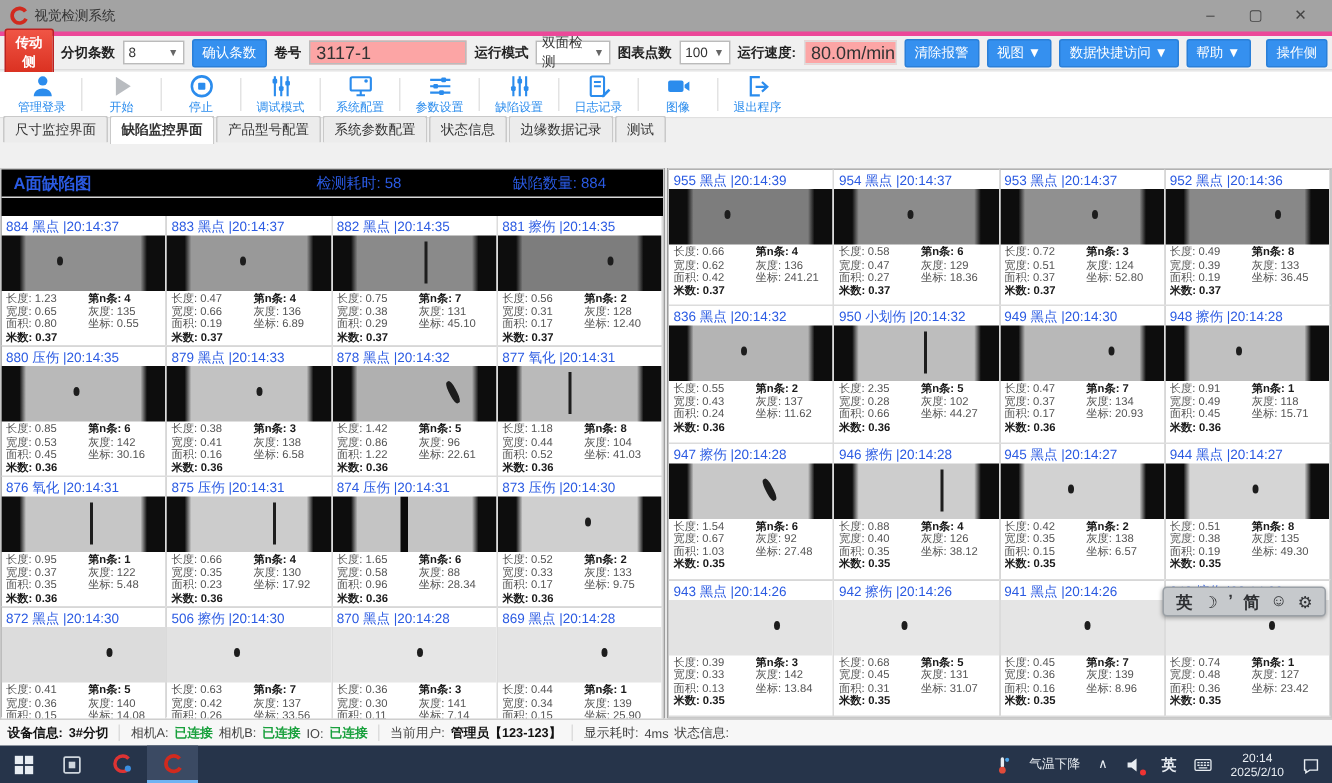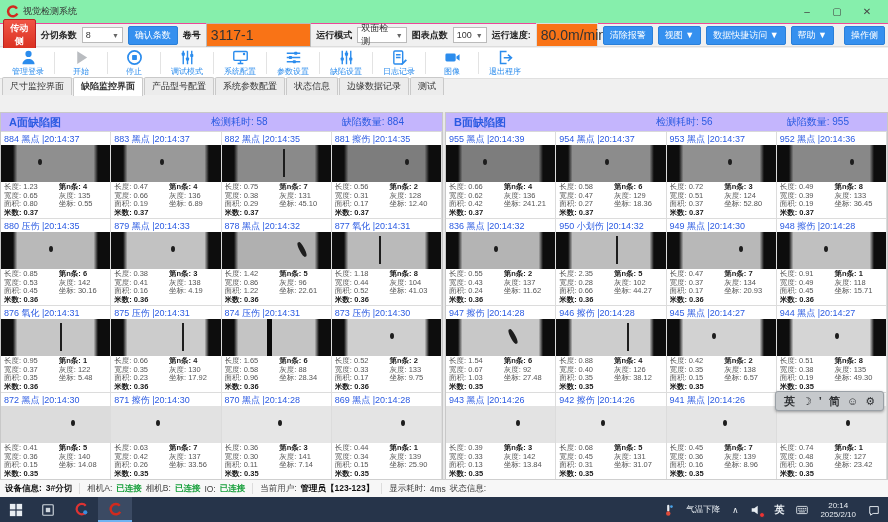--- a/index.html
+++ b/index.html
@@ -1,55 +1,55 @@
 <!DOCTYPE html>
 <html><head>
 <meta charset="utf-8">
 <style>
   * { margin:0; padding:0; box-sizing:border-box; }
   html,body { width:888px; height:522px; overflow:hidden; }
   body { font-family:"Liberation Sans","DejaVu Sans",sans-serif; background:#f0f0f0; position:relative; }
   #app { position:absolute; inset:0; width:888px; height:522px; background:#f0f0f0; }
 
   
-  .titlebar { position:absolute; top:0; left:0; right:0; height:24px; background:#86efac; display:flex; align-items:center; padding:4px 6px; border-bottom:1px solid #ec4899; }
+  .titlebar { position:absolute; top:0; left:0; right:0; height:24px; background:#a3a3a3; display:flex; align-items:center; padding:4px 6px; border-bottom:3px solid #ec4899; }
   .titlebar .logo { width:13px; height:13px; margin-right:4px; }
   .titlebar .title { font-size:9px; color:#333; }
   .win-controls { margin-left:auto; display:flex; }
   .win-btn { width:30px; height:20px; text-align:center; line-height:20px; font-size:10px; color:#444; cursor:default; }
 
   
   .toolbar { position:absolute; top:24px; left:0; right:0; height:23px; background:#f0f0f0; border-bottom:1px solid #ddd; display:flex; align-items:center; gap:5px; padding:0 3px; font-size:9px; }
   .tb-label { color:#222; font-weight:bold; white-space:nowrap; }
   .btn-red { background:linear-gradient(#f05545,#d92f1f); color:#fff; border:1px solid #b22; border-radius:2px; padding:2px 6px; font-size:9px; font-weight:bold; }
   .btn-blue { background:#3590ef; color:#fff; border:1px solid #2a7fd8; border-radius:2px; padding:2px 6px; font-size:9px; white-space:nowrap; }
   .tb-select { background:#fff; border:1px solid #bbb; height:16px; display:flex; align-items:center; padding:0 3px; font-size:9px; color:#333; }
   .tb-select .arrow { margin-left:auto; color:#666; font-size:7px; padding-left:4px; }
-  .tb-input { background:#f97316; border:1px solid #bbb; height:24px; display:flex; align-items:center; padding:0 4px; font-size:14px; color:#333; }
+  .tb-input { background:#fca5a5; border:1px solid #bbb; height:16px; display:flex; align-items:center; padding:0 4px; font-size:12px; color:#333; }
   .spacer { flex:1; }
 
   
   .icon-toolbar { position:absolute; top:48px; left:0; right:0; height:31px; background:#fff; border-bottom:1px solid #e0e0e0; display:flex; align-items:center; padding-left:2px; }
   .tool { display:flex; flex-direction:column; align-items:center; justify-content:center; width:52px; height:21px; cursor:default; }
   .tool .t-ic { width:17px; height:17px; }
   .tool .t-ic svg { width:100%; height:100%; }
   .tool .t-lb { font-size:8px; color:#2b8ced; margin-top:0px; white-space:nowrap; }
   .tool-div { width:1px; height:22px; background:#e3e3e3; }
 
   
   .tabs-main { position:absolute; top:79px; left:0; right:0; height:16px; display:flex; align-items:flex-end; padding-left:2px; background:#f0f0f0; }
   .tab { font-size:9px; color:#333; padding:2px 7px 2px; border:1px solid #c9c9c9; border-bottom:none; background:#ececec; margin-right:1px; border-radius:2px 2px 0 0; }
   .tab.active { background:#fff; font-weight:bold; position:relative; top:1px; padding-bottom:3px; }
   .tabs-sub { position:absolute; top:95px; left:0; right:0; height:16px; display:flex; align-items:flex-end; padding-left:18px; background:#fff; border-top:1px solid #d9d9d9; }
   .tabs-sub .tab { background:#f3f3f3; }
   .tabs-sub .tab.active { background:#fff; }
 
   
   .content { position:absolute; top:112px; left:0; right:0; height:367px; background:#e8e8e8; display:flex; }
-  .panel { width:443px; background:#c4b5fd; border:1px solid #c8c8c8; display:flex; flex-direction:column; }
+  .panel { width:443px; background:#000000; border:1px solid #c8c8c8; display:flex; flex-direction:column;gap:12px; }
   .panel + .panel { margin-left:2px; }
   .panel-head { height:19px; display:flex; align-items:center; font-size:10px; color:#2a5ae2; border-bottom:1px solid #d9d9d9; padding:0 8px; flex:none; }
   .panel-head .p-title { font-weight:bold; font-size:11px; } 
   .ph-mid { margin-left:150px; }
   .ph-right { margin-left:auto; margin-right:30px; }
   .grid { flex:1; display:grid; grid-template-columns:repeat(4,1fr); grid-template-rows:repeat(4,1fr); }
   .cell { border-right:1px solid #dcdcdc; border-bottom:1px solid #dcdcdc; display:flex; flex-direction:column; overflow:hidden; background:#fff; }
   .cell-head { height:13px; flex:none; font-size:9px; color:#2a5ae2; white-space:nowrap; padding:1px 3px 0; overflow:hidden; }
   .cell-img { height:37px; flex:none; position:relative; overflow:hidden; }
   .mark { position:absolute; background:#1d1d1d; }
@@ -345,21 +345,21 @@
             <div class="cell-cap">
               <div class="cap-col1">
                 <div class="cap-row">长度: 0.38</div>
                 <div class="cap-row">宽度: 0.41</div>
                 <div class="cap-row">面积: 0.16</div>
                 <div class="cap-row b">米数: 0.36</div>
               </div>
               <div class="cap-col2">
                 <div class="cap-row b">第n条: 3</div>
                 <div class="cap-row">灰度: 138</div>
-                <div class="cap-row">坐标: 4.19</div>
+                <div class="cap-row">坐标: 6.58</div>
               </div>
             </div>
           </div>
           <div class="cell">
             <div class="cell-head">878 黑点 |20:14:32</div>
             <div class="cell-img" style="background: linear-gradient(90deg, rgb(13, 13, 13) 0%, rgb(13, 13, 13) 11%, rgb(176, 176, 176) 15%, rgb(176, 176, 176) 85%, rgb(13, 13, 13) 89%, rgb(13, 13, 13) 100%);">
               <span class="mark diag" style="left: 66%;"></span>
             </div>
             <div class="cell-cap">
               <div class="cap-col1">
@@ -483,21 +483,21 @@
                 <div class="cap-row b">米数: 0.35</div>
               </div>
               <div class="cap-col2">
                 <div class="cap-row b">第n条: 5</div>
                 <div class="cap-row">灰度: 140</div>
                 <div class="cap-row">坐标: 14.08</div>
               </div>
             </div>
           </div>
           <div class="cell">
-            <div class="cell-head">871 擦伤 |20:14:30</div>
+            <div class="cell-head">506 擦伤 |20:14:30</div>
             <div class="cell-img" style="background: rgb(226, 226, 226);">
               <span class="mark dot" style="left: 41%;"></span>
             </div>
             <div class="cell-cap">
               <div class="cap-col1">
                 <div class="cap-row">长度: 0.63</div>
                 <div class="cap-row">宽度: 0.42</div>
                 <div class="cap-row">面积: 0.26</div>
                 <div class="cap-row b">米数: 0.35</div>
               </div>
@@ -542,25 +542,20 @@
               <div class="cap-col2">
                 <div class="cap-row b">第n条: 1</div>
                 <div class="cap-row">灰度: 139</div>
                 <div class="cap-row">坐标: 25.90</div>
               </div>
             </div>
           </div>
         </div>
       </div>
       <div class="panel">
-        <div class="panel-head">
-          <span class="p-title">B面缺陷图</span>
-          <span class="ph-mid">检测耗时:  56</span>
-          <span class="ph-right">缺陷数量:  955</span>
-        </div>
         <div class="grid">
           <div class="cell">
             <div class="cell-head">955 黑点 |20:14:39</div>
             <div class="cell-img" style="background: linear-gradient(90deg, rgb(13, 13, 13) 0%, rgb(13, 13, 13) 11%, rgb(125, 125, 125) 15%, rgb(125, 125, 125) 85%, rgb(13, 13, 13) 89%, rgb(13, 13, 13) 100%);">
               <span class="mark dot" style="left: 34%;"></span>
             </div>
             <div class="cell-cap">
               <div class="cap-col1">
                 <div class="cap-row">长度: 0.66</div>
                 <div class="cap-row">宽度: 0.62</div>

